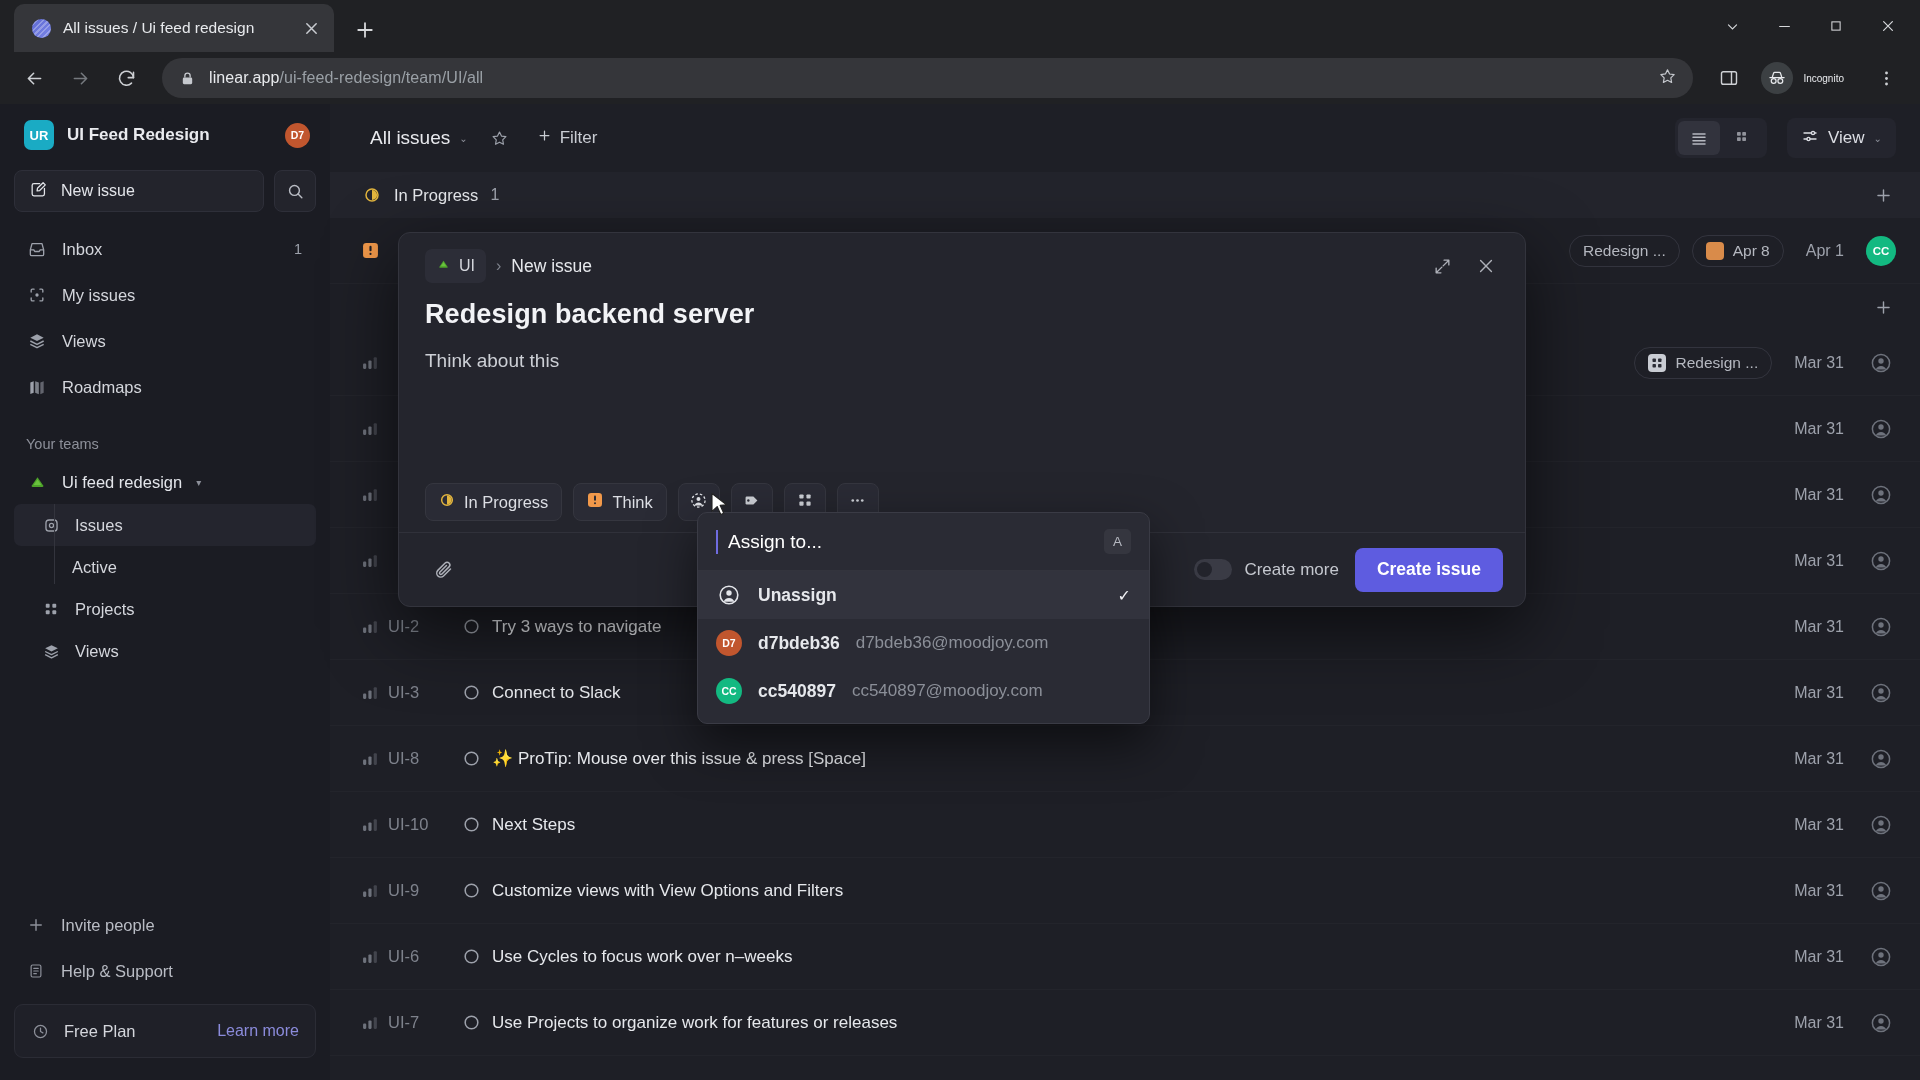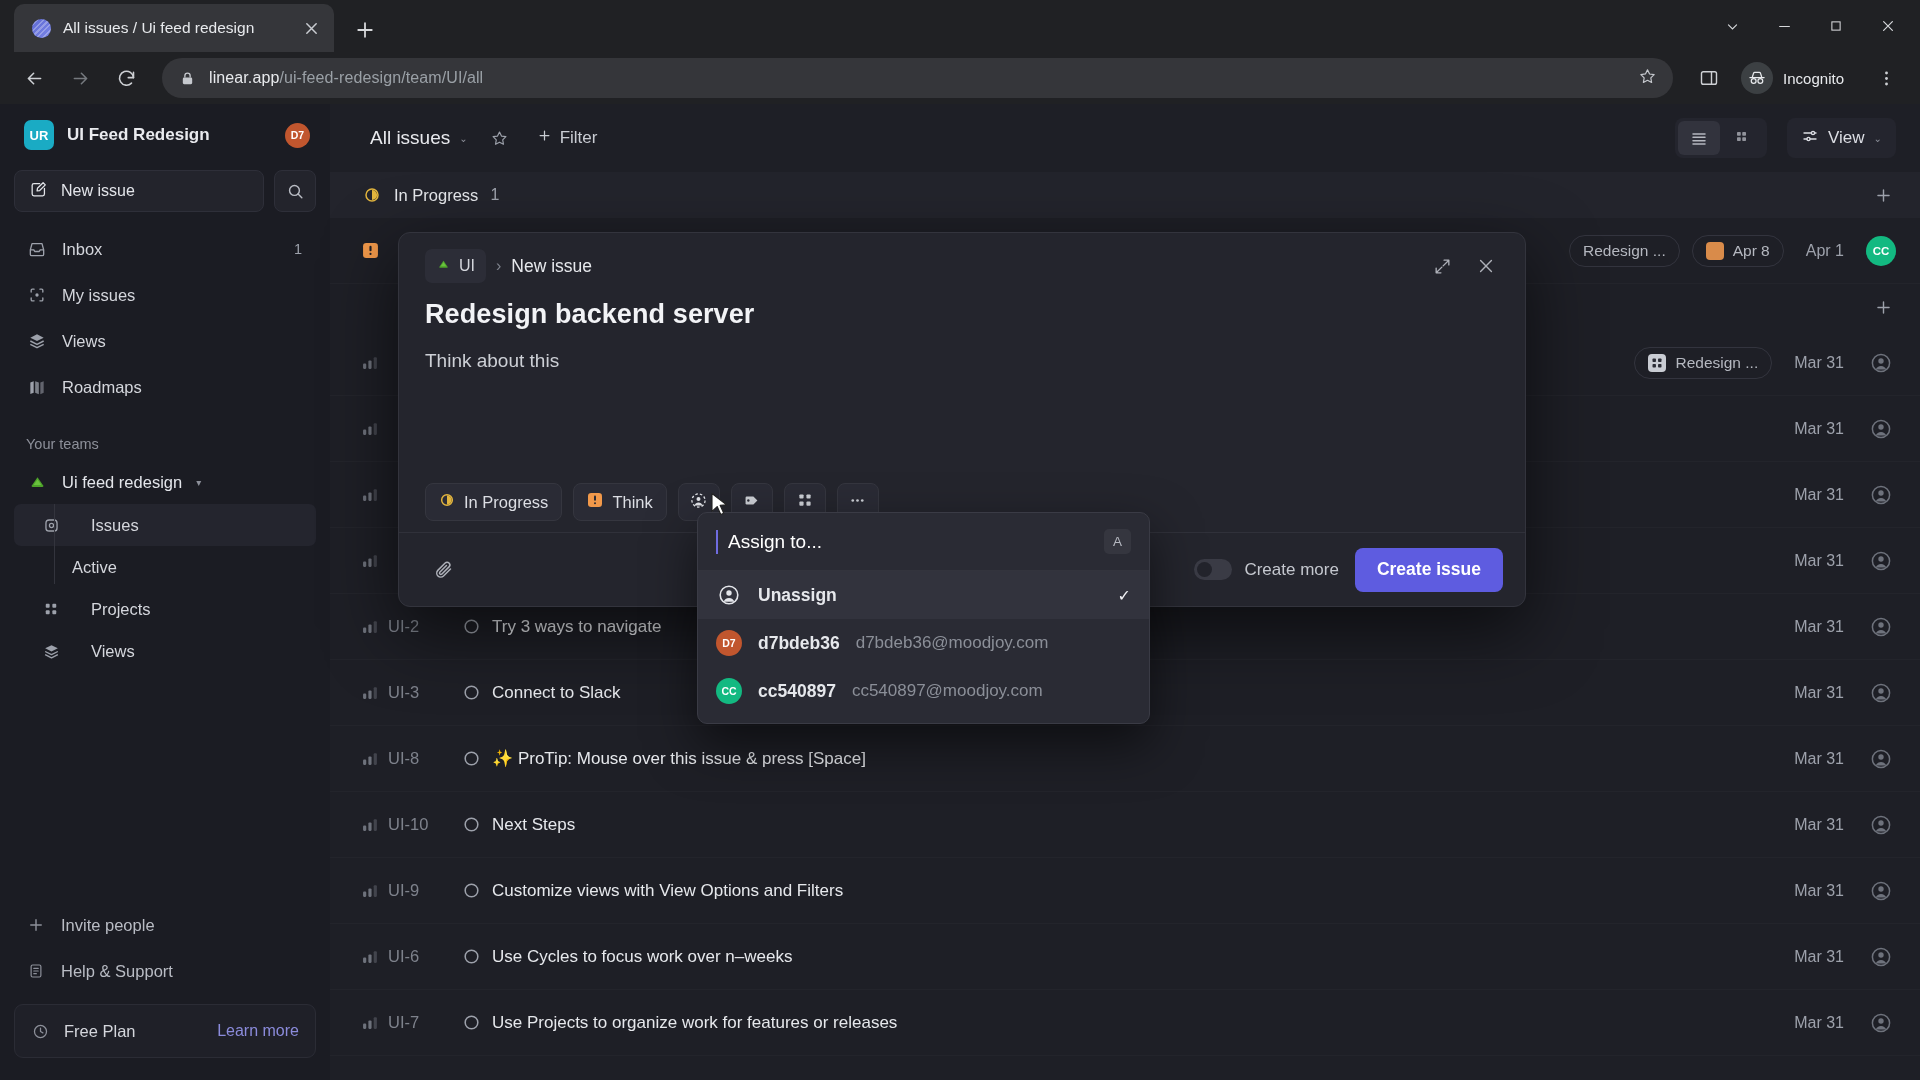--- a/index.html
+++ b/index.html
@@ -43,21 +43,21 @@
     flex: 1; height: 40px; background: #35363a; border-radius: 20px; display: flex; align-items: center;
     padding: 0 14px 0 18px; margin: 0 10px; gap: 14px; position: relative;
   }
   .omnibox .lockicon { color: #c6c9ce; display: flex; align-items: center; }
   .url { font-size: 16px; color: #9aa0a6; white-space: nowrap; letter-spacing: .1px; }
   .url b { color: #e8eaed; font-weight: 400; }
   .omni-star { position: absolute; right: 16px; color: #c6c9ce; }
   .tb-icon { width: 40px; height: 40px; border-radius: 50%; display: flex; align-items: center; justify-content: center; color: #cdd0d4; }
   .incognito-pill {
     display: flex; align-items: center; gap: 10px; height: 40px; padding: 0 16px 0 6px;
-    border-radius: 20px; color: #e8eaed; font-size: 15px;
+    border-radius: 20px; color: #e8eaed; font-size: 10px;
   }
   .incognito-av { width: 32px; height: 32px; border-radius: 50%; background: #3c4043; display: flex; align-items: center; justify-content: center; }
 
   
   .app { position: absolute; top: 104px; left: 0; width: 1920px; height: 976px; background: #191a21; display: flex; }
 
   
   .sidebar { width: 330px; height: 100%; background: #1b1c23; display: flex; flex-direction: column; padding: 0 14px; flex: 0 0 auto; }
   .ws-row { height: 62px; display: flex; align-items: center; gap: 13px; padding: 0 10px; position: relative; }
   .ws-logo { width: 30px; height: 30px; border-radius: 7px; background: #1aabc4; color: #fff; font-size: 13px; font-weight: 700; display: flex; align-items: center; justify-content: center; }
@@ -74,21 +74,21 @@
   .nav-item { height: 46px; display: flex; align-items: center; gap: 15px; padding: 0 12px; border-radius: 7px; color: #d4d6dc; font-size: 16.5px; position: relative; }
   .nav-item .ico { width: 21px; height: 21px; display: flex; align-items: center; justify-content: center; color: #9da1ab; flex: 0 0 auto; }
   .nav-badge { position: absolute; right: 14px; color: #9da1ab; font-size: 14.5px; }
 
   .section-label { color: #8d909a; font-size: 14.5px; padding: 26px 12px 8px; }
   .team-row { height: 44px; display: flex; align-items: center; gap: 14px; padding: 0 12px; color: #e3e5ea; font-size: 16.5px; }
   .team-logo { width: 22px; height: 22px; display:flex; align-items:center; justify-content:center; }
   .caret { color: #8d909a; font-size: 10px; }
   .sub-wrap { position: relative; padding-left: 0; }
   .sub-line { position: absolute; left: 40px; top: 44px; bottom: 88px; width: 1px; background: #33343d; }
-  .sub-item { height: 42px; display: flex; align-items: center; gap: 30px; padding: 0 12px 0 27px; border-radius: 7px; color: #d4d6dc; font-size: 16.5px; }
+  .sub-item { height: 42px; display: flex; align-items: center; gap: 14px; padding: 0 12px 0 27px; border-radius: 7px; color: #d4d6dc; font-size: 16.5px; }
   .sub-item.active { background: #24252e; }
   .sub-item .ico { width: 20px; height: 20px; display: flex; align-items: center; justify-content: center; color: #9da1ab; flex: 0 0 auto; }
   .sub-item.deep { padding-left: 58px; }
 
   .sb-spacer { flex: 1; }
   .foot-item { height: 46px; display: flex; align-items: center; gap: 15px; padding: 0 12px; color: #b9bcc4; font-size: 16.5px; border-radius: 7px; }
   .foot-item .ico { width: 20px; height: 20px; display: flex; align-items: center; justify-content: center; color: #8d909a; }
   .plan-box { margin: 10px 0 22px; height: 54px; background: #1f2028; border: 1px solid #2b2c35; border-radius: 9px; display: flex; align-items: center; padding: 0 16px; gap: 14px; }
   .plan-name { color: #d4d6dc; font-size: 16.5px; flex: 1; }
   .plan-link { color: #8b8bdb; font-size: 16px; }

